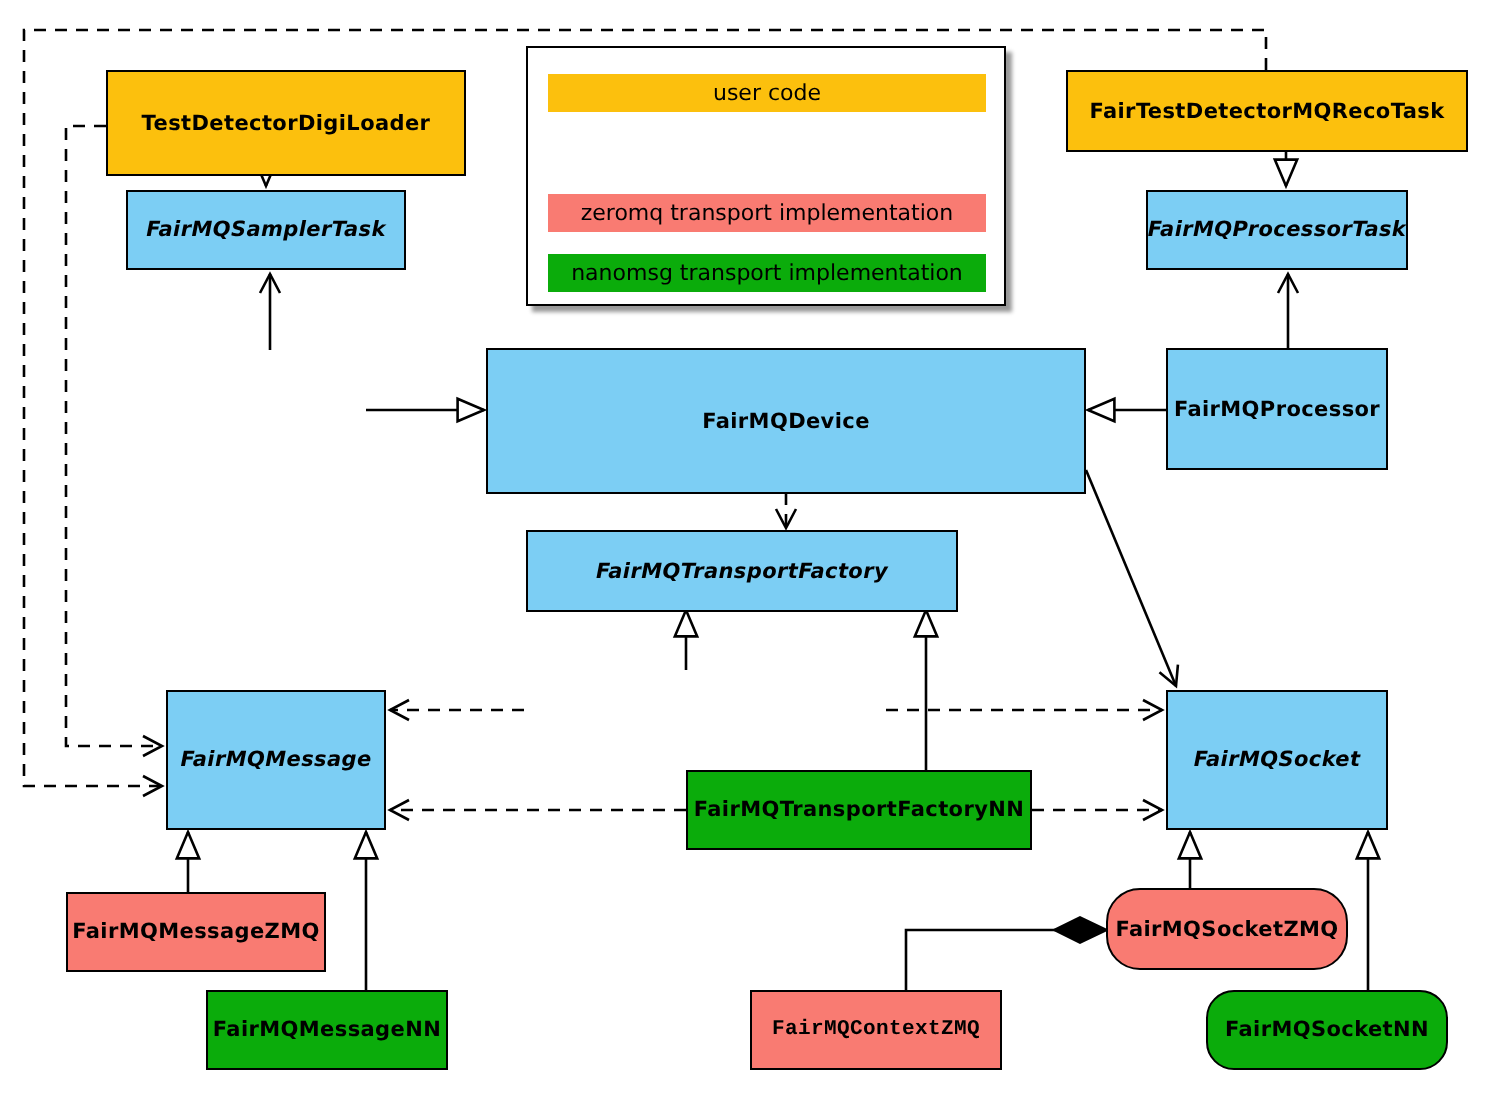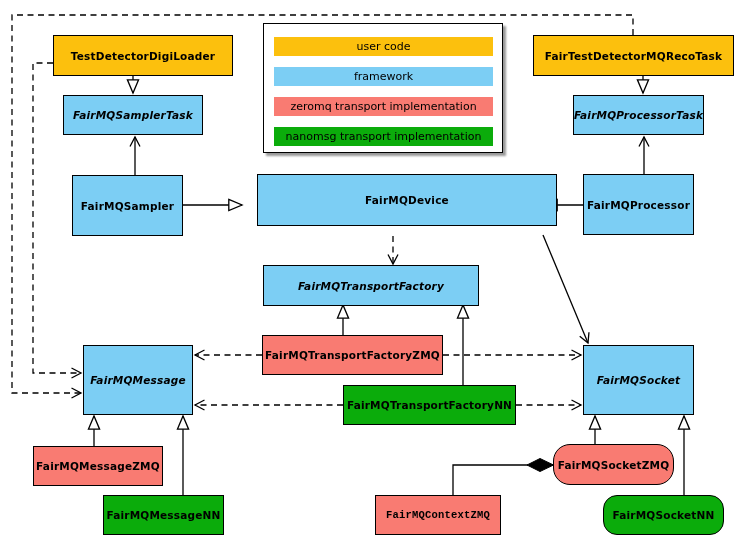--- a/index.html
+++ b/index.html
@@ -67,36 +67,33 @@
     <path d="M516,405 L581,405" stroke="#000" stroke-width="1.3" fill="none" stroke-dasharray="6 4.5" marker-end="url(#open)"></path>
     <path d="M53,63 L33,63 L33,373 L81,373" stroke="#000" stroke-width="1.3" fill="none" stroke-dasharray="6 4.5" marker-end="url(#open)"></path>
     <path d="M633,35 L633,15 L12,15 L12,393 L81,393" stroke="#000" stroke-width="1.3" fill="none" stroke-dasharray="6 4.5" marker-end="url(#open)"></path>
 
     <path d="M453,495 L453,465 L528,465" stroke="#000" stroke-width="1.3" fill="none"></path>
     <path d="M527,465 L540,458.5 L553.5,465 L540,471.5 Z" fill="#000" stroke="#000" stroke-width="1"></path>
   </svg>
 
   <div class="legend">
     <div class="legend-item fill-user" style="top:13px;">user code</div>
-    <div class="legend-item fill-framework" style="top:43px;">framework</div>
     <div class="legend-item fill-zmq" style="top:73px;">zeromq transport implementation</div>
     <div class="legend-item fill-nn" style="top:103px;">nanomsg transport implementation</div>
   </div>
 
-  <div class="node fill-user" style="left:53px;top:35px;width:180px;height:41px;">TestDetectorDigiLoader</div>
+  <div class="node fill-user" style="left:53px;top:35px;width:180px;height:53px;">TestDetectorDigiLoader</div>
   <div class="node fill-framework abstract" style="left:63px;top:95px;width:140px;height:40px;">FairMQSamplerTask</div>
-  <div class="node fill-framework" style="left:72px;top:175px;width:111px;height:61px;">FairMQSampler</div>
 
   <div class="node fill-user" style="left:533px;top:35px;width:201px;height:41px;">FairTestDetectorMQRecoTask</div>
   <div class="node fill-framework abstract" style="left:573px;top:95px;width:131px;height:40px;">FairMQProcessorTask</div>
   <div class="node fill-framework" style="left:583px;top:174px;width:111px;height:61px;">FairMQProcessor</div>
 
-  <div class="node fill-framework" style="left:243px;top:174px;width:300px;height:52px;margin-left:14px;">FairMQDevice</div>
+  <div class="node fill-framework" style="left:243px;top:174px;width:300px;height:73px;">FairMQDevice</div>
   <div class="node fill-framework abstract" style="left:263px;top:265px;width:216px;height:41px;">FairMQTransportFactory</div>
-  <div class="node fill-zmq" style="left:262px;top:335px;width:181px;height:40px;">FairMQTransportFactoryZMQ</div>
   <div class="node fill-nn" style="left:343px;top:385px;width:173px;height:40px;">FairMQTransportFactoryNN</div>
 
   <div class="node fill-framework abstract" style="left:83px;top:345px;width:110px;height:70px;">FairMQMessage</div>
   <div class="node fill-zmq" style="left:33px;top:446px;width:130px;height:40px;">FairMQMessageZMQ</div>
   <div class="node fill-nn" style="left:103px;top:495px;width:121px;height:40px;">FairMQMessageNN</div>
 
   <div class="node fill-framework abstract" style="left:583px;top:345px;width:111px;height:70px;">FairMQSocket</div>
   <div class="node fill-zmq" style="left:553px;top:444px;width:121px;height:41px;border-radius:17px;">FairMQSocketZMQ</div>
   <div class="node fill-zmq" style="left:375px;top:495px;width:126px;height:40px;font-family:Liberation Mono, monospace;">FairMQContextZMQ</div>
   <div class="node fill-nn" style="left:603px;top:495px;width:121px;height:40px;border-radius:14px;">FairMQSocketNN</div>

